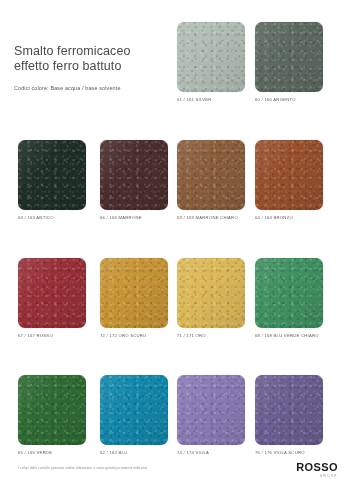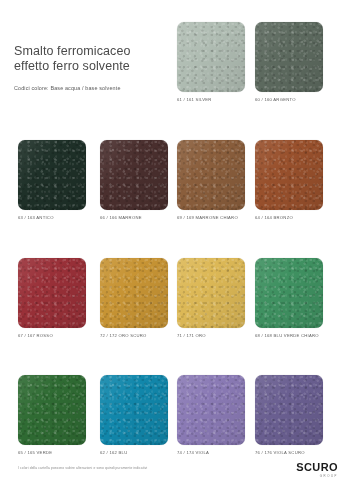--- a/index.html
+++ b/index.html
@@ -141,21 +141,21 @@
   }
 </style>
 </head>
 <body>
 
 <div class="page">
 
   <div class="header">
     <h1 class="title">
       <span>Smalto ferromicaceo</span>
-      <span class="l2">effetto ferro solvente</span>
+      <span class="l2">effetto ferro battuto</span>
     </h1>
     <div class="subtitle">Codici colore: Base acqua / base solvente</div>
   </div>
 
   <div class="grid">
     <div class="row r1">
       <div class="cell c3">
         <div class="swatch" style="background: rgb(176, 189, 179);"></div>
         <div class="caption">61 / 161 SILVER</div>
       </div>
@@ -219,17 +219,17 @@
       <div class="cell c4">
         <div class="swatch" style="background: rgb(106, 95, 145);"></div>
         <div class="caption">76 / 176 VIOLA SCURO</div>
       </div>
     </div>
   </div>
 
   <div class="footer-note">I colori della cartella possono subire alterazioni e sono quindi puramente indicativi</div>
 
   <div class="logo">
-    <div class="logo-mark">SCURO</div>
+    <div class="logo-mark">ROSSO</div>
     <div class="logo-sub">GROUP</div>
   </div>
 
 </div>
 
 </body></html>

